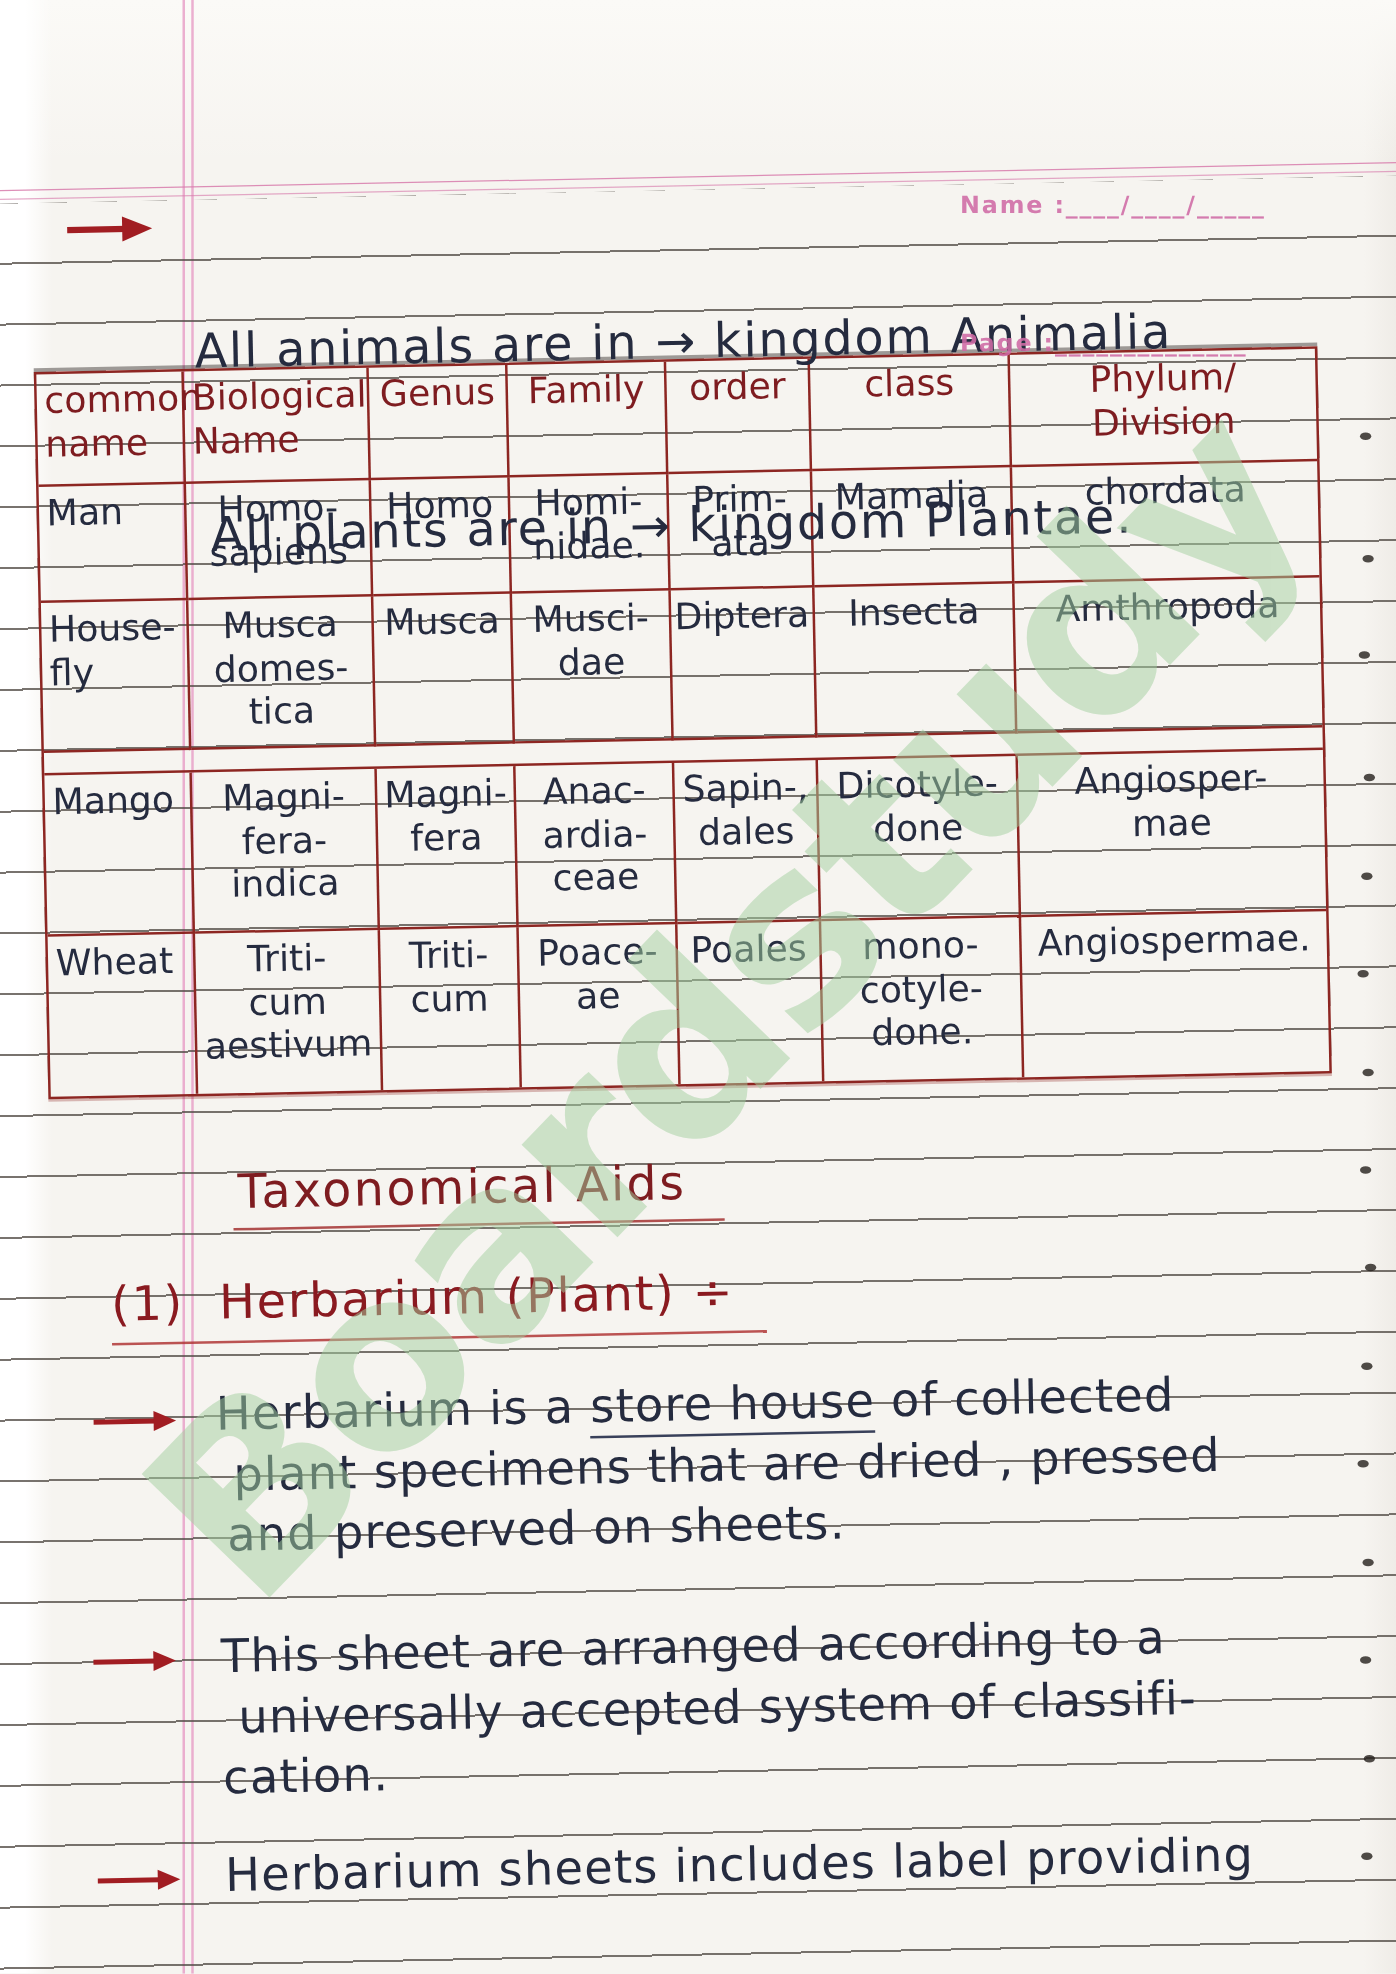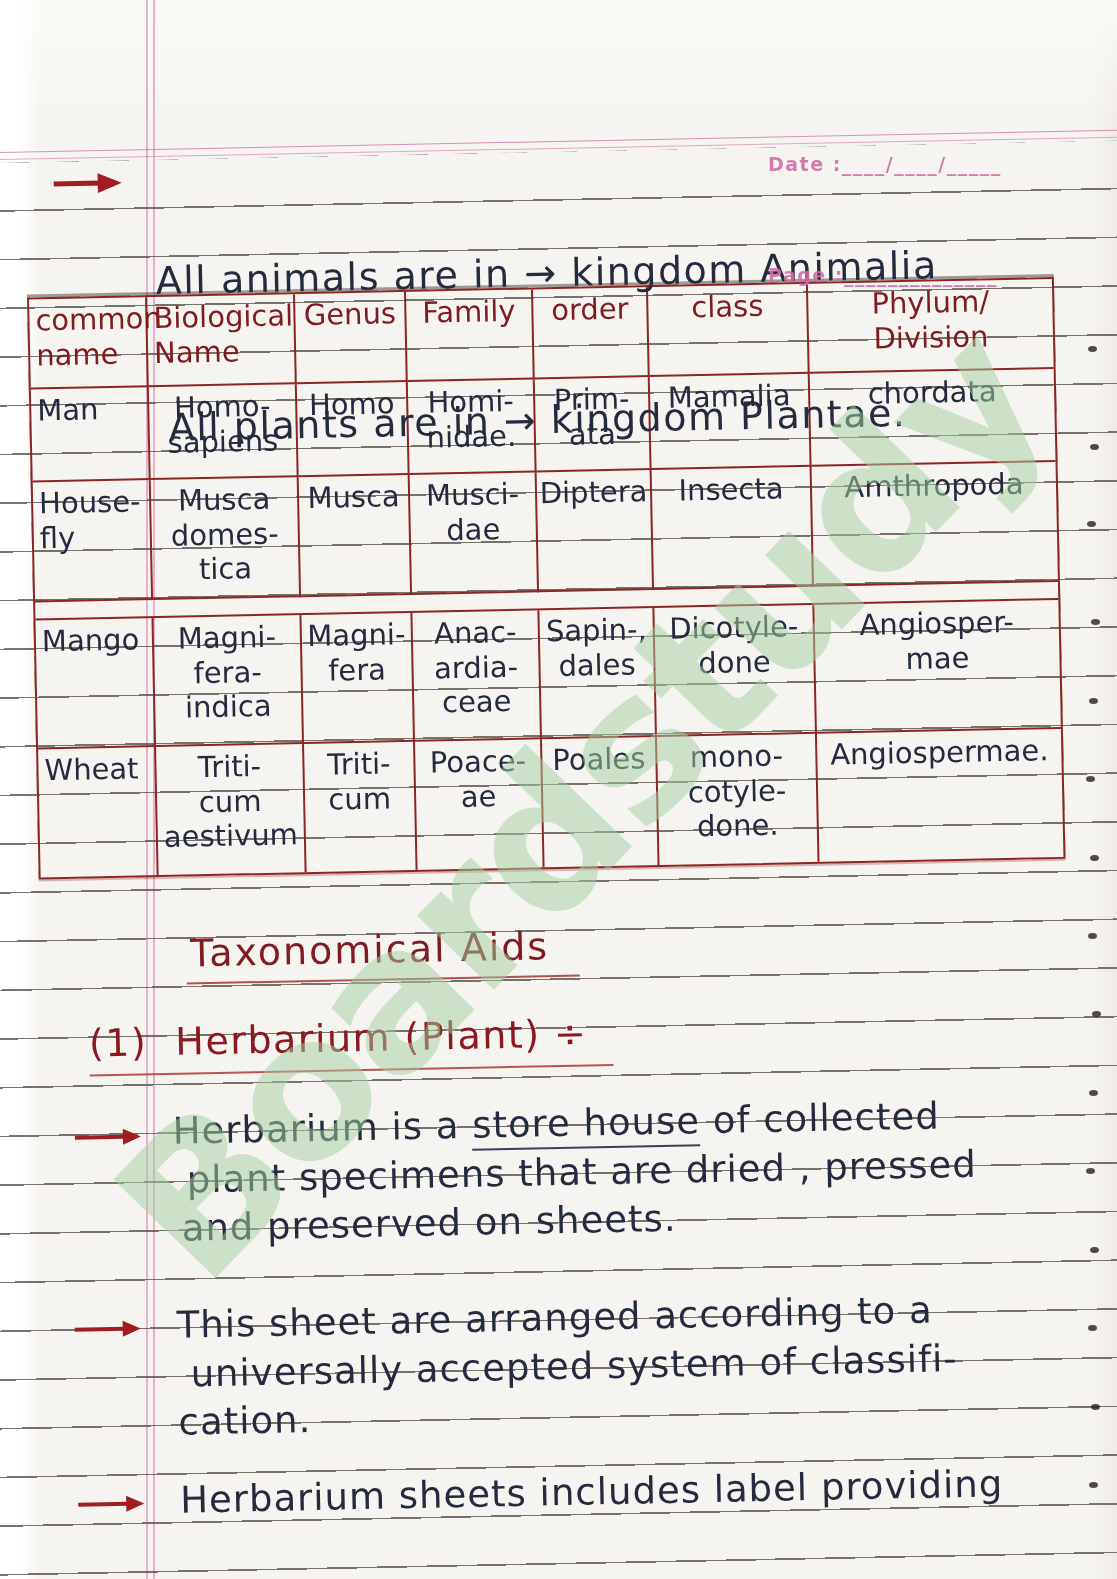--- a/index.html
+++ b/index.html
@@ -78,21 +78,21 @@
 </style>
 </head>
 <body>
 
 <div class="shade"></div>
 
 <div class="margin-line ml1"></div>
 <div class="margin-line ml2"></div>
 
 <div class="stamp">
-  <div><span>Date :</span><span>____/____/_____</span></div>
+  <div><span>Name :</span><span>____/____/_____</span></div>
   <div><span>Page :</span><span>______________</span></div>
 </div>
 
 <div id="sheet">
 
   <div class="rules"></div>
   <div class="toprule"></div>
 
   <span class="arrow" style="left:64px;top:162px;">
     <svg width="72" height="24" viewBox="0 0 72 24">

